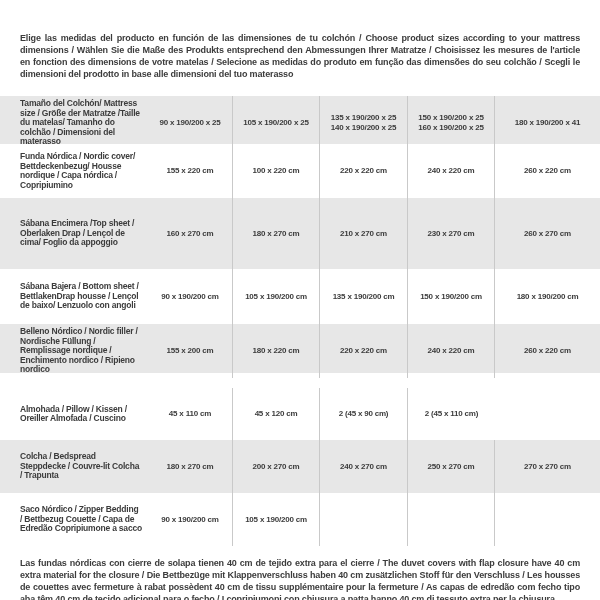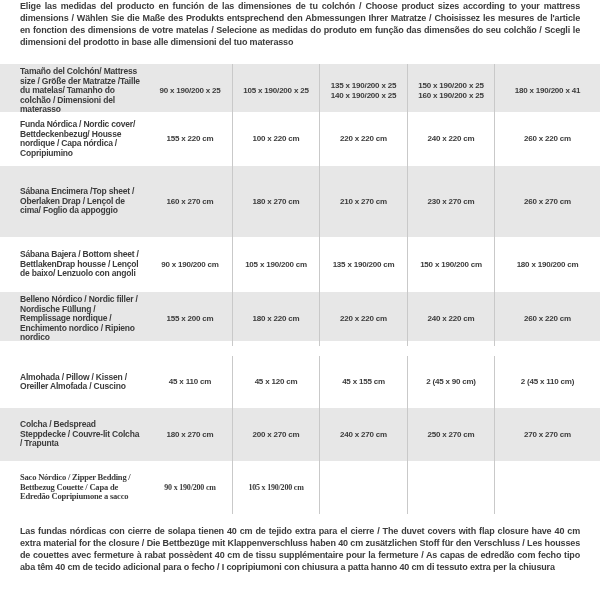--- a/index.html
+++ b/index.html
@@ -17,41 +17,41 @@
     color: var(--text, #3c3c3c);
     overflow: hidden;
   }
   .note {
     text-align: justify;
     font-size: 9px;
     line-height: 12px;
     letter-spacing: -0.15px;
     margin: 0 20px;
   }
-  .top-note { padding-top: 0; }
+  .top-note { padding-top: 32px; }
   .footer-note { padding-top: 11px; }
 
   .size-table {
     margin-top: 16px;
     width: 600px;
   }
   .trow {
     display: grid;
     grid-template-columns: 148px 85px 87px 88px 87px 105px;
   }
   .trow.gray  { background: var(--row-gray, #e7e7e7); }
   .trow.white { background: var(--row-white, #ffffff); }
   .size-table .trow:nth-child(1) { height: 48px; }
   .size-table .trow:nth-child(2) { height: 54px; }
   .size-table .trow:nth-child(3) { height: 71px; }
   .size-table .trow:nth-child(4) { height: 55px; }
   .size-table .trow:nth-child(5) { height: 49px; }
   .size-table .trow:nth-child(6) { height: 52px; margin-top: 15px; }
   .size-table .trow:nth-child(7) { height: 53px; }
-  .size-table .trow:nth-child(8) { height: 53px; font-family: Liberation Serif, serif; }
+  .size-table .trow:nth-child(8) { height: 53px; }
 
   .cell-label {
     display: flex;
     align-items: center;
     box-sizing: border-box;
     padding: 3px 6px 3px 20px;
     font-size: 8.5px;
     line-height: 9.5px;
     letter-spacing: -0.2px;
   }
@@ -117,21 +117,20 @@
         <div class="cell-val bordered">155 x 200 cm</div>
         <div class="cell-val bordered">180 x 220 cm</div>
         <div class="cell-val bordered">220 x 220 cm</div>
         <div class="cell-val bordered">240 x 220 cm</div>
         <div class="cell-val">260 x 220 cm</div>
       </div>
       <div class="trow white">
         <div class="cell-label">Almohada  / Pillow / Kissen / Oreiller Almofada / Cuscino</div>
         <div class="cell-val bordered">45 x 110 cm</div>
         <div class="cell-val bordered">45 x 120 cm</div>
-        <div class="cell-val bordered">45 x 155 cm</div>
         <div class="cell-val bordered">2 (45 x 90 cm)</div>
         <div class="cell-val">2 (45 x 110 cm)</div>
       </div>
       <div class="trow gray">
         <div class="cell-label">Colcha / Bedspread Steppdecke / Couvre-lit Colcha / Trapunta</div>
         <div class="cell-val bordered">180 x 270 cm</div>
         <div class="cell-val bordered">200 x 270 cm</div>
         <div class="cell-val bordered">240 x 270 cm</div>
         <div class="cell-val bordered">250 x 270 cm</div>
         <div class="cell-val">270 x 270 cm</div>

